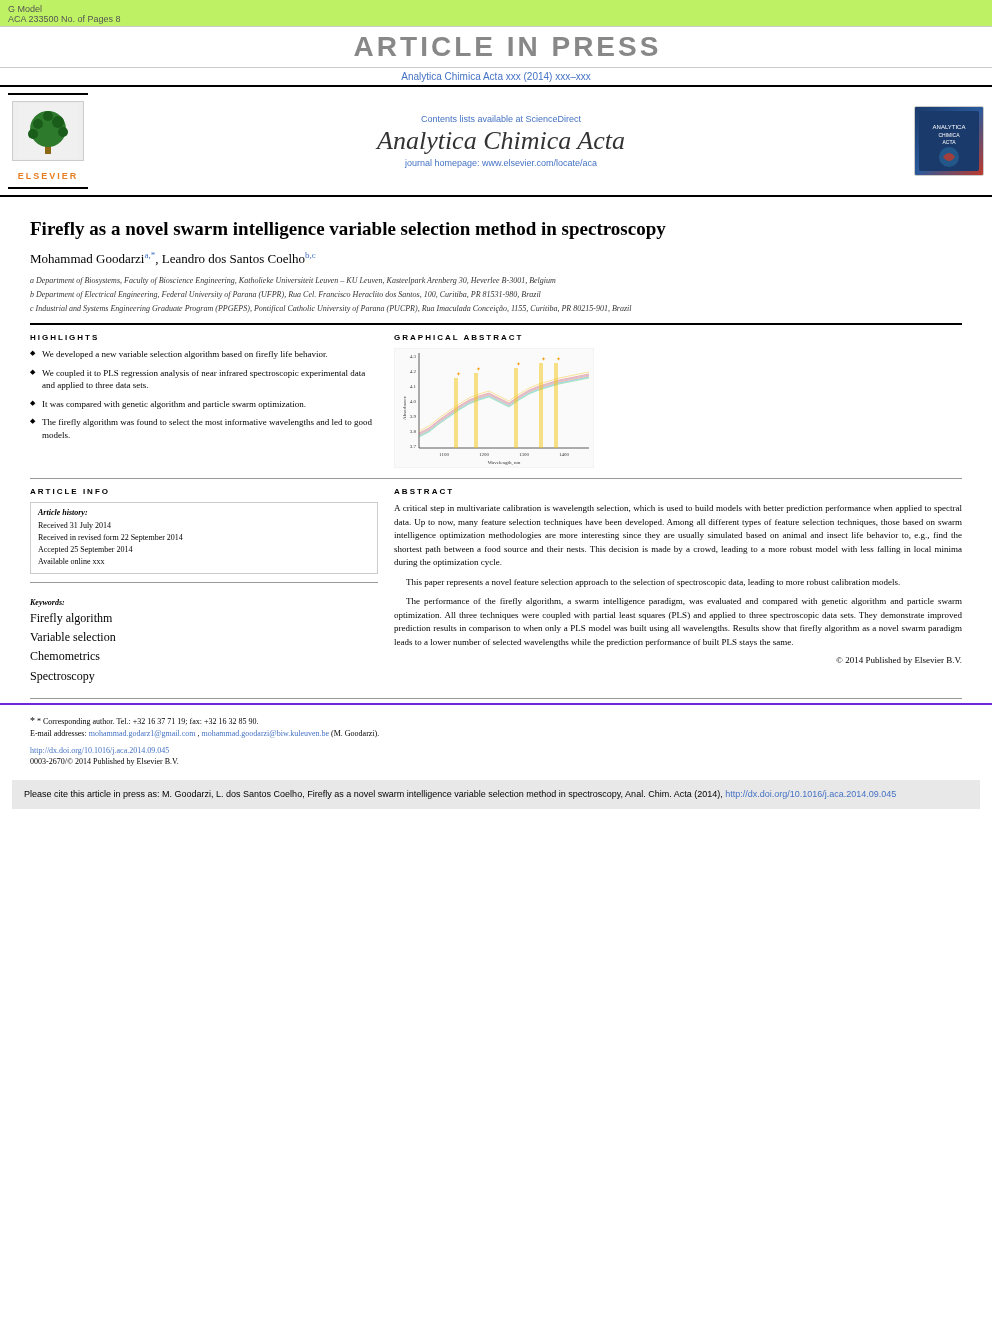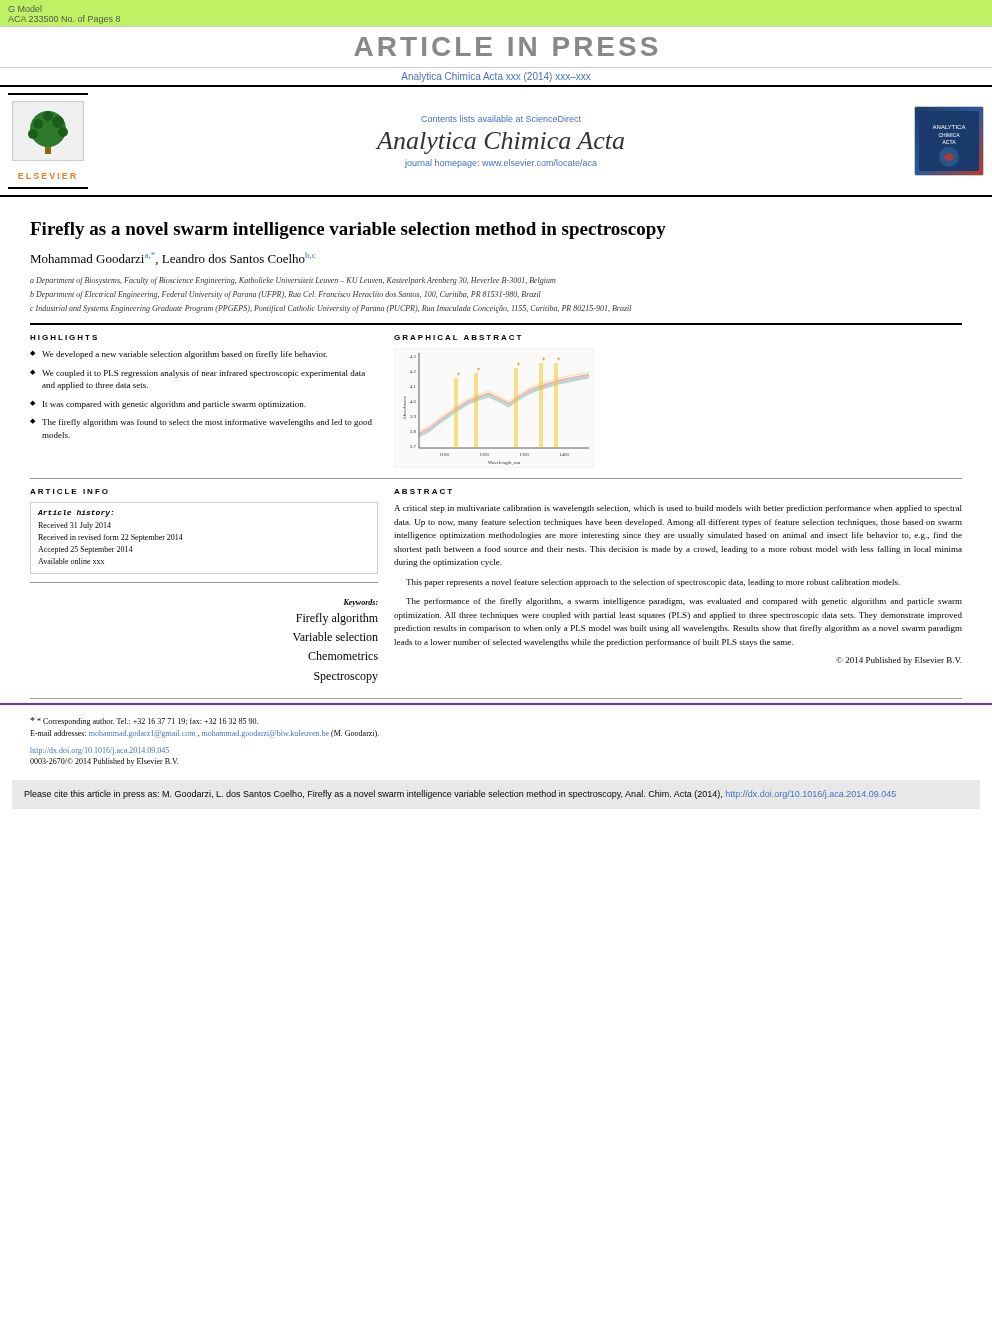--- a/index.html
+++ b/index.html
@@ -220,35 +220,34 @@
     .graphical-abstract {
       width: 100%;
     }
     .info-box {
       border: 1px solid #ccc;
       padding: 5px 7px;
       margin-bottom: 8px;
     }
     .info-label {
       font-size: 8px;
-      font-family: Liberation Mono, monospace;
+      font-family: Liberation Serif, serif;
       font-style: italic;
       font-weight: bold;
       margin-bottom: 3px;
       color: #000;
     }
     .info-text {
       font-size: 8px;
       line-height: 1.5;
       color: #000;
       font-family: 'Times New Roman', Times, serif;
     }
     .keywords-section {
       margin-top: 15px;
-      text-align: right;
     }
     .keywords-label {
       font-size: 8px;
       font-style: italic;
       font-weight: bold;
       font-family: 'Times New Roman', Times, serif;
       margin-bottom: 2px;
     }
     .keywords-list {
       font-size: 12px;

